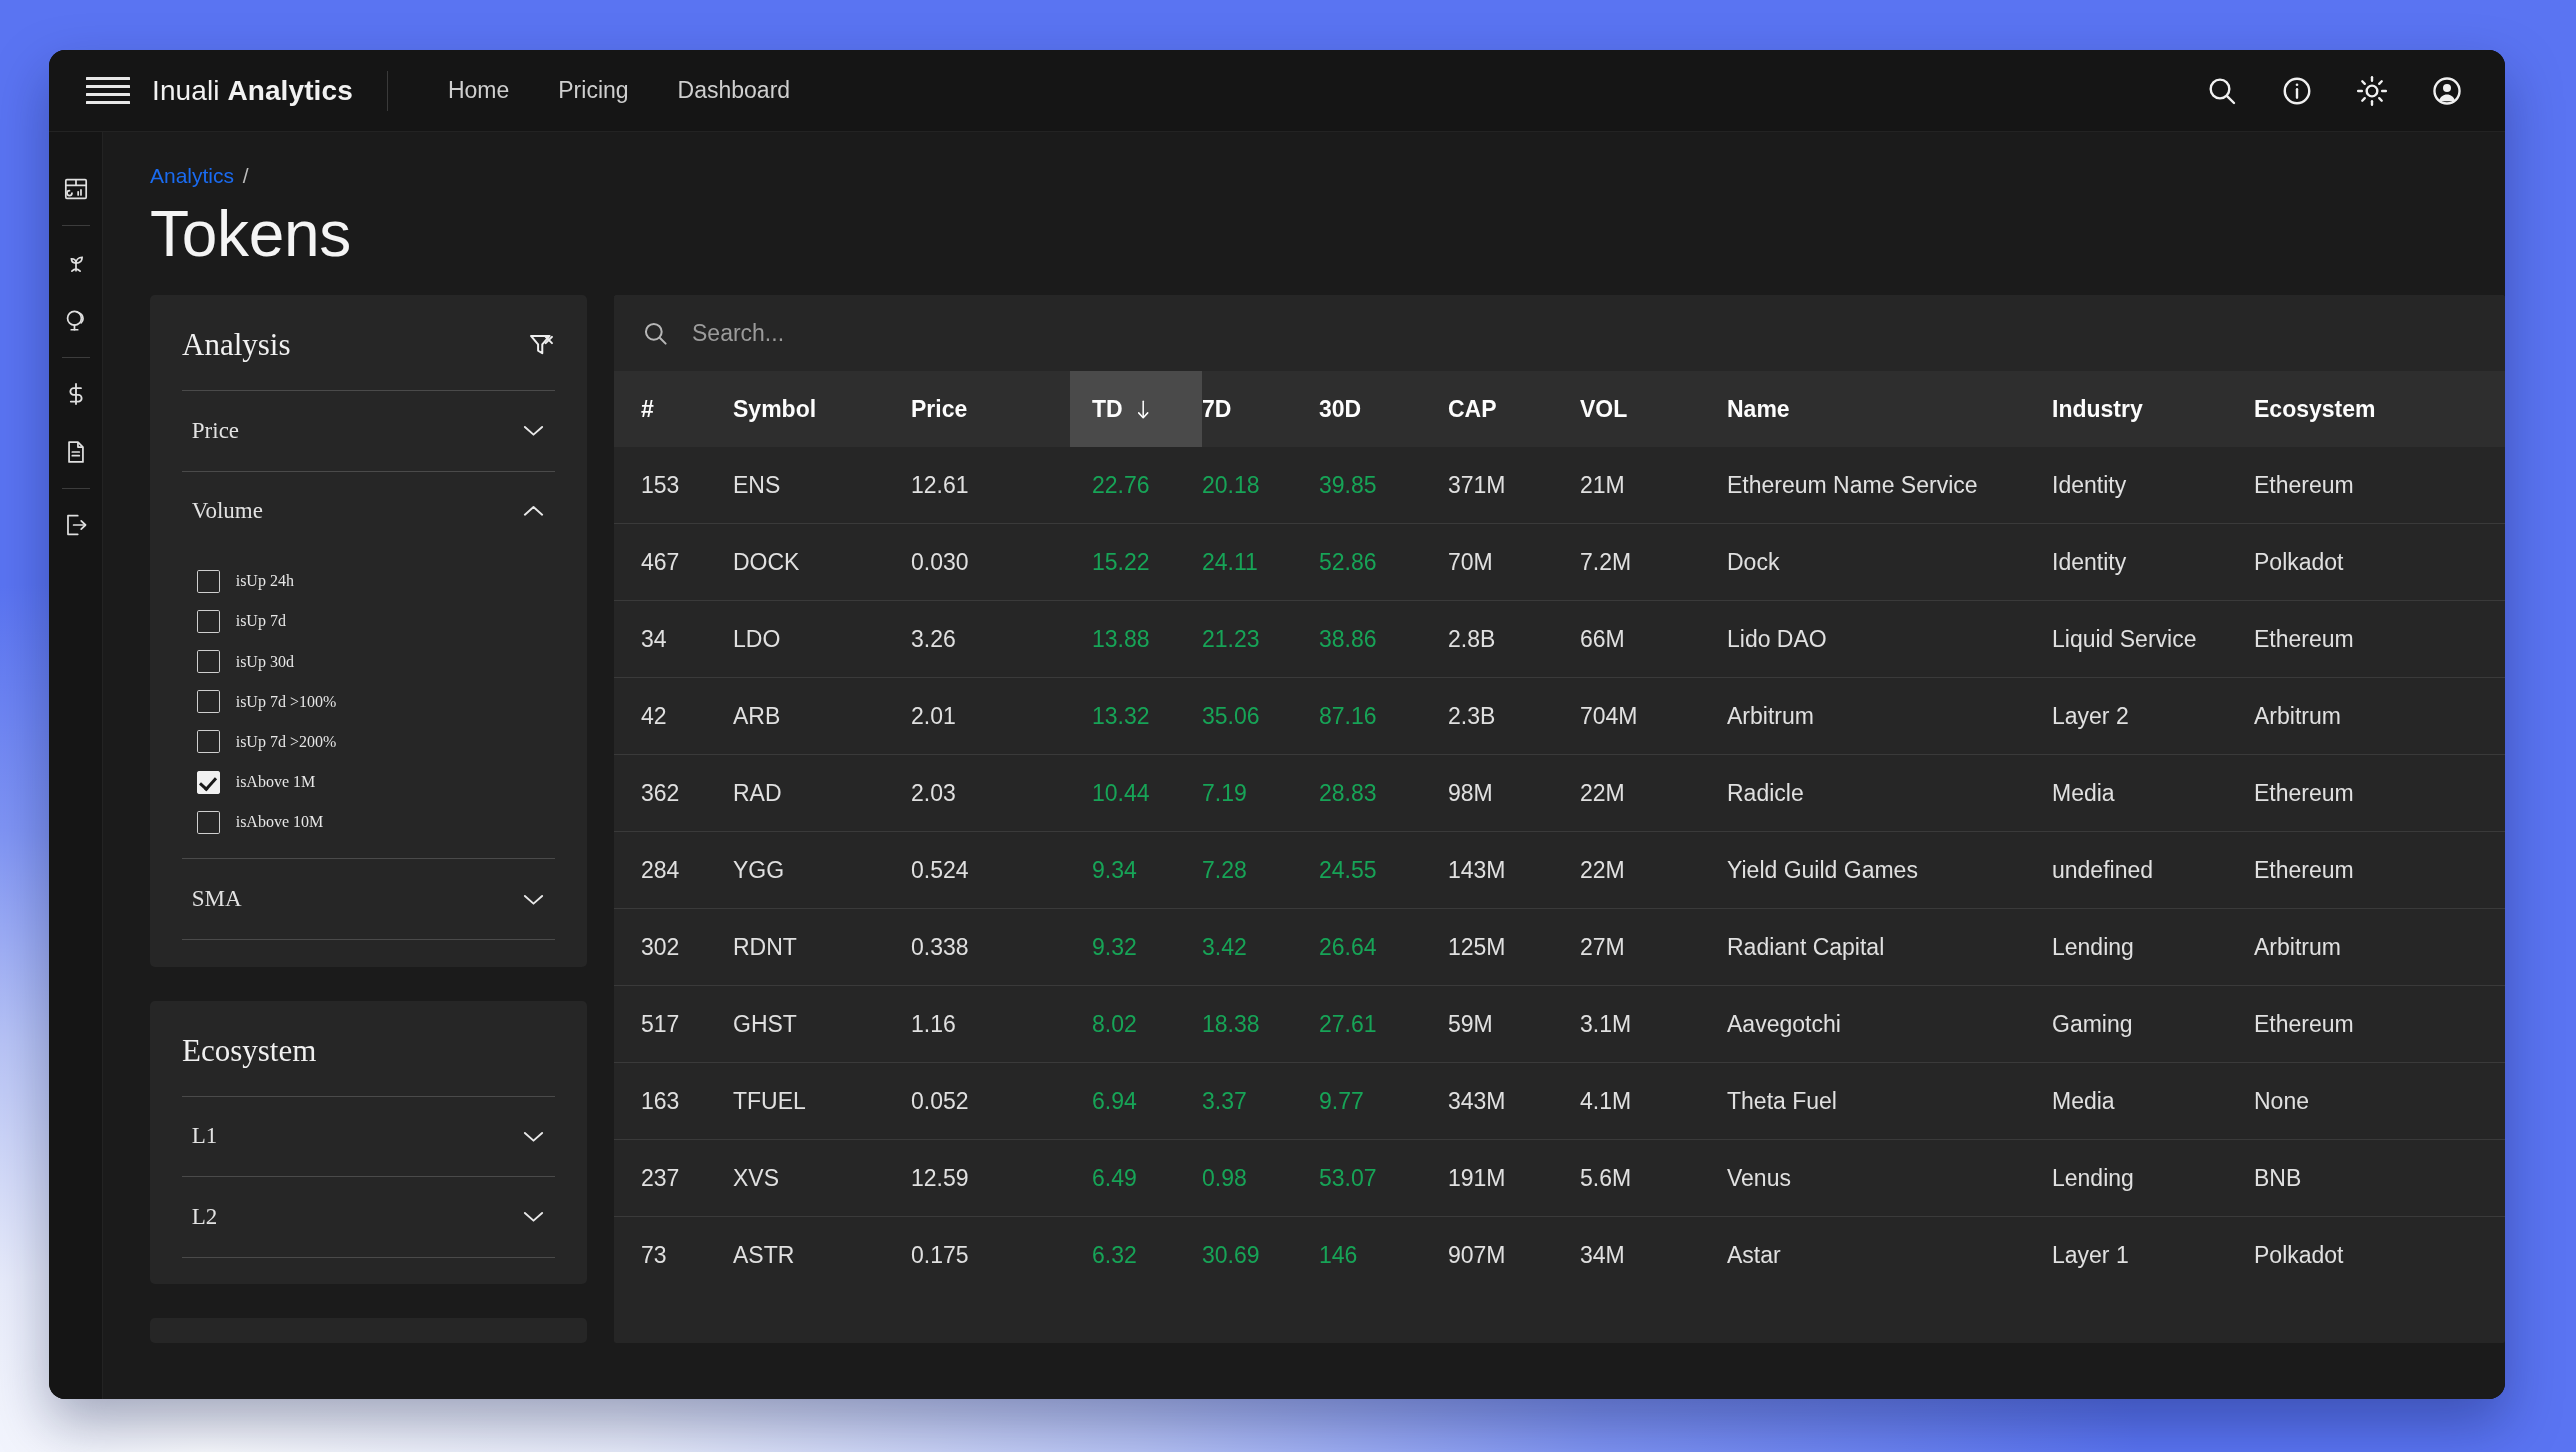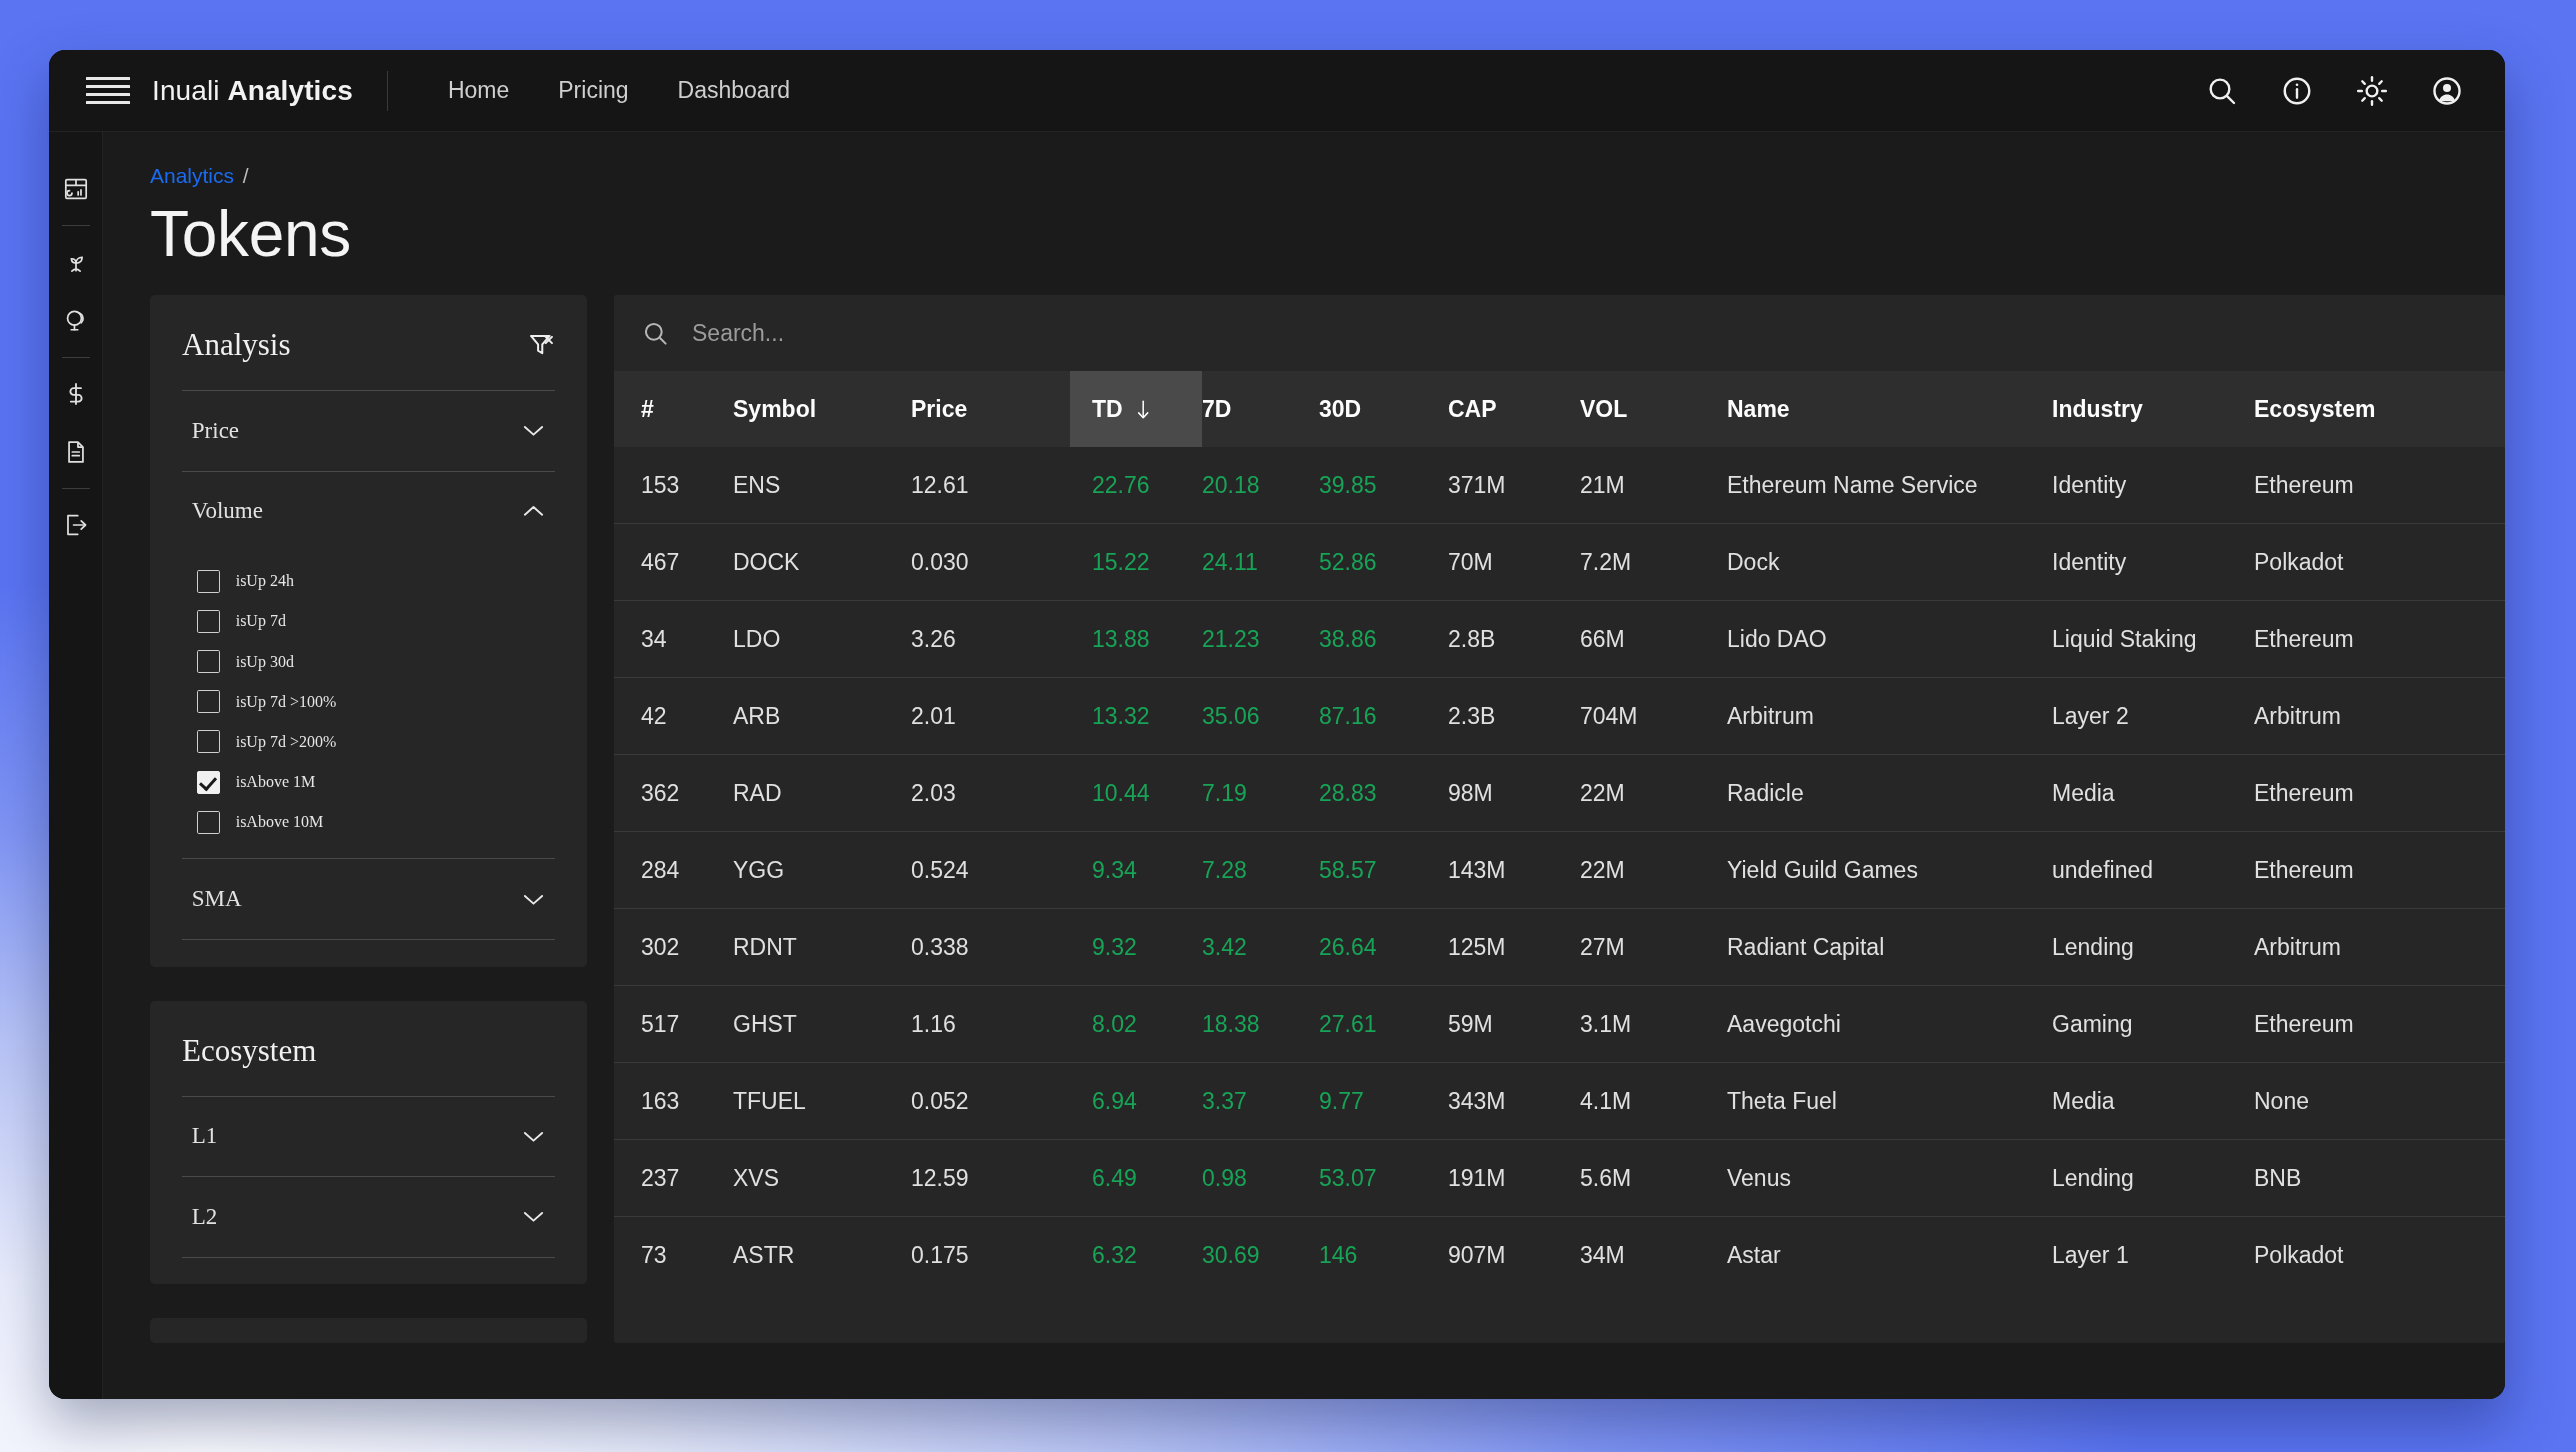--- a/index.html
+++ b/index.html
@@ -522,21 +522,21 @@
                 <tr>
                   <td class="c-rank">34</td>
                   <td class="c-symbol">LDO</td>
                   <td class="c-price">3.26</td>
                   <td class="c-td pos">13.88</td>
                   <td class="c-7d pos">21.23</td>
                   <td class="c-30d pos">38.86</td>
                   <td class="c-cap">2.8B</td>
                   <td class="c-vol">66M</td>
                   <td class="c-name">Lido DAO</td>
-                  <td class="c-ind">Liquid Staking</td>
+                  <td class="c-ind">Liquid Service</td>
                   <td class="c-eco">Ethereum</td>
                 </tr>
                 <tr>
                   <td class="c-rank">42</td>
                   <td class="c-symbol">ARB</td>
                   <td class="c-price">2.01</td>
                   <td class="c-td pos">13.32</td>
                   <td class="c-7d pos">35.06</td>
                   <td class="c-30d pos">87.16</td>
                   <td class="c-cap">2.3B</td>
@@ -557,21 +557,21 @@
                   <td class="c-name">Radicle</td>
                   <td class="c-ind">Media</td>
                   <td class="c-eco">Ethereum</td>
                 </tr>
                 <tr>
                   <td class="c-rank">284</td>
                   <td class="c-symbol">YGG</td>
                   <td class="c-price">0.524</td>
                   <td class="c-td pos">9.34</td>
                   <td class="c-7d pos">7.28</td>
-                  <td class="c-30d pos">58.57</td>
+                  <td class="c-30d pos">24.55</td>
                   <td class="c-cap">143M</td>
                   <td class="c-vol">22M</td>
                   <td class="c-name">Yield Guild Games</td>
                   <td class="c-ind">undefined</td>
                   <td class="c-eco">Ethereum</td>
                 </tr>
                 <tr>
                   <td class="c-rank">302</td>
                   <td class="c-symbol">RDNT</td>
                   <td class="c-price">0.338</td>

